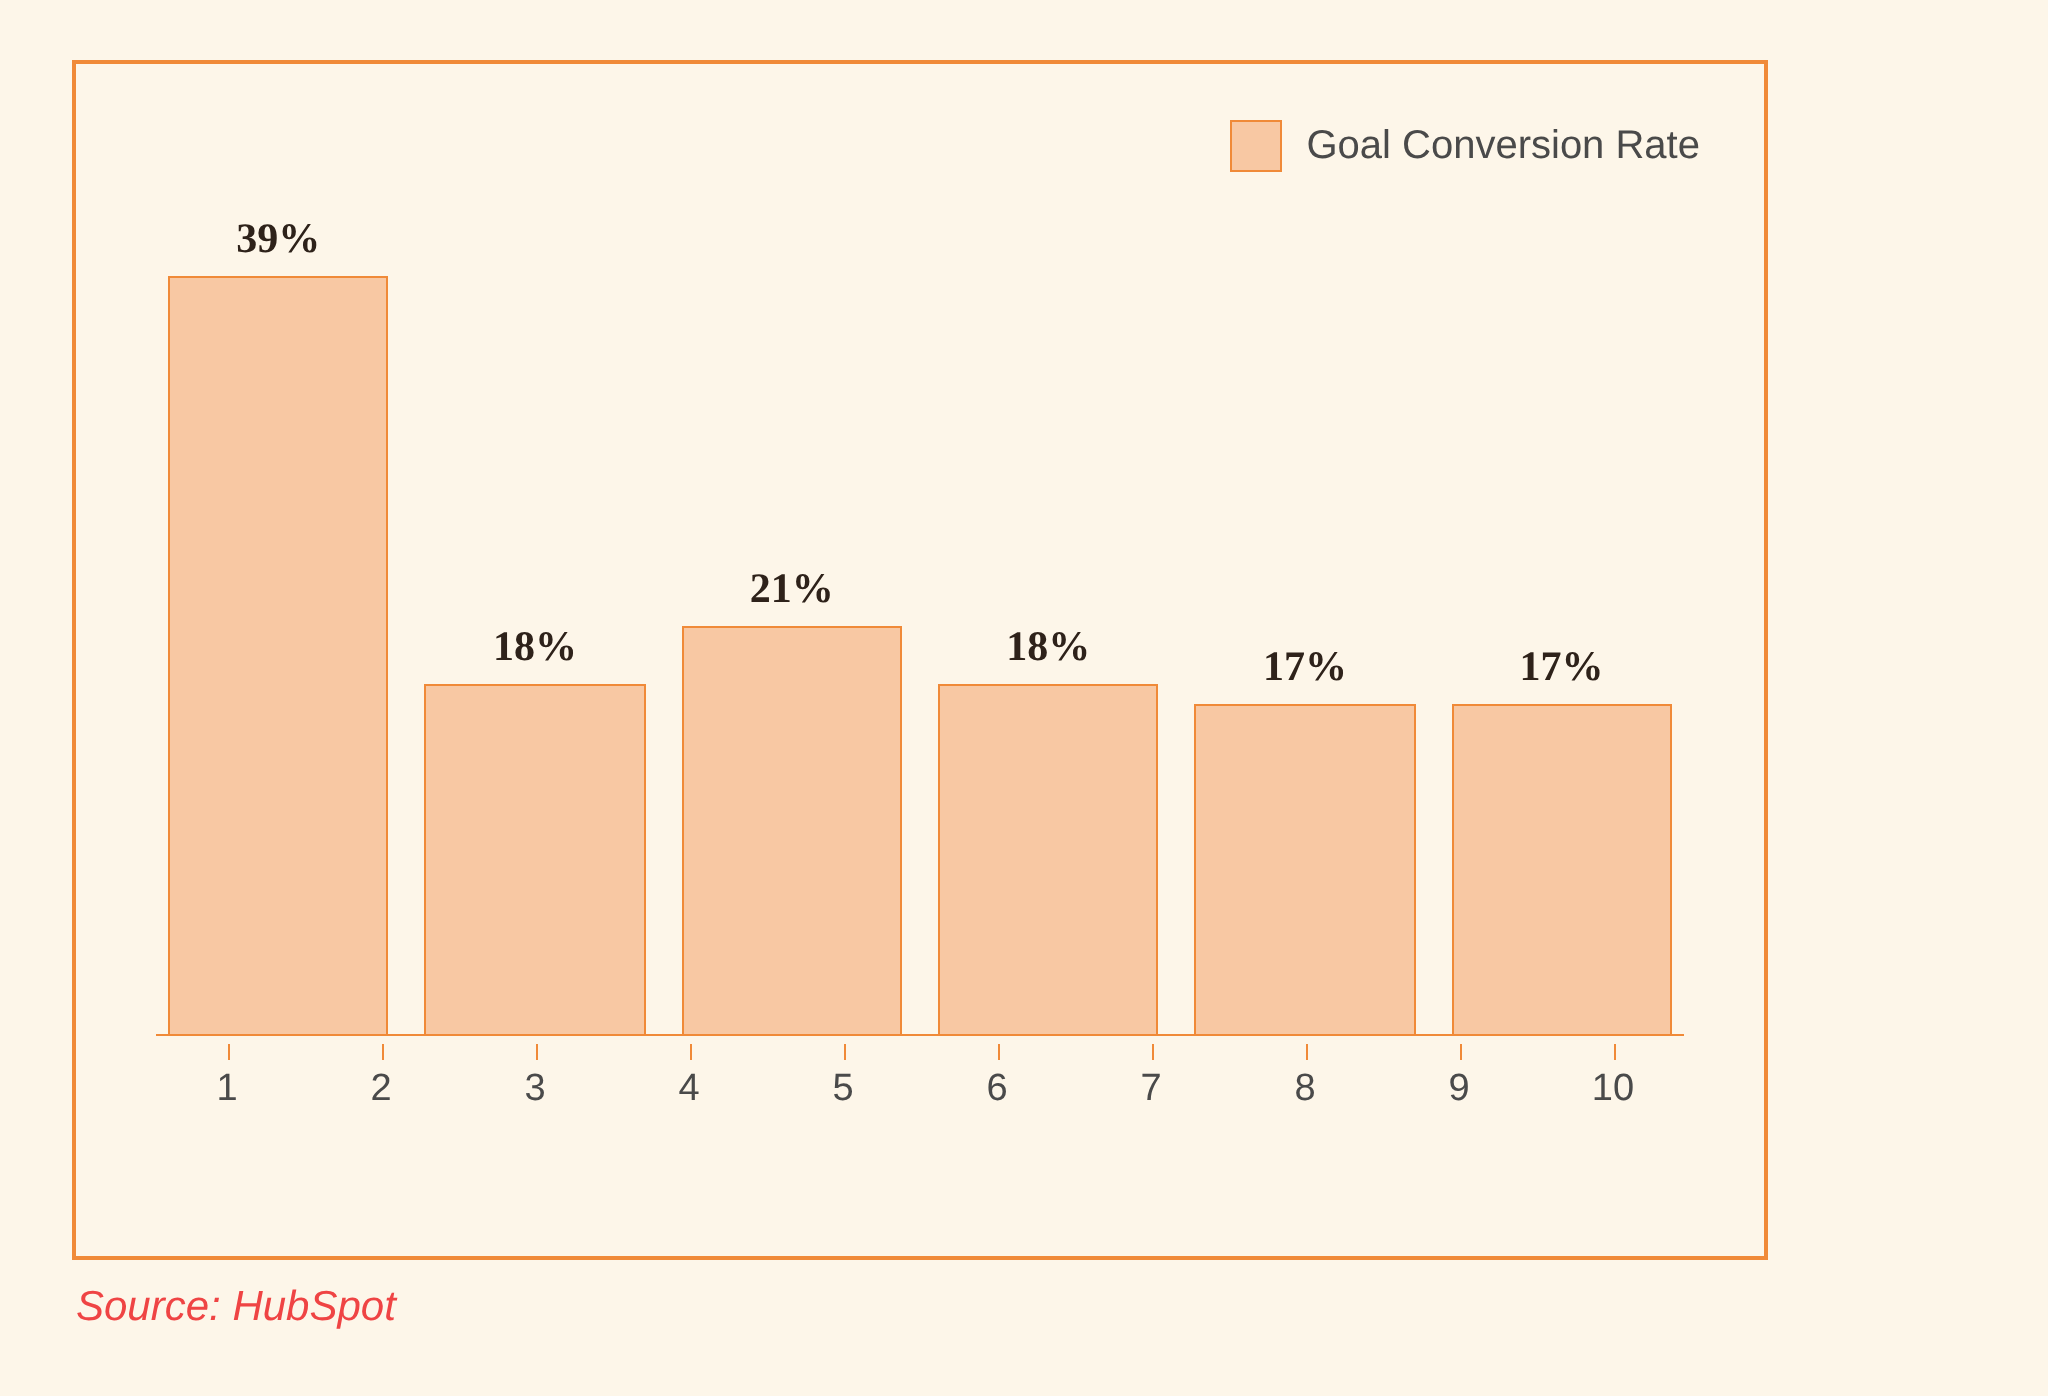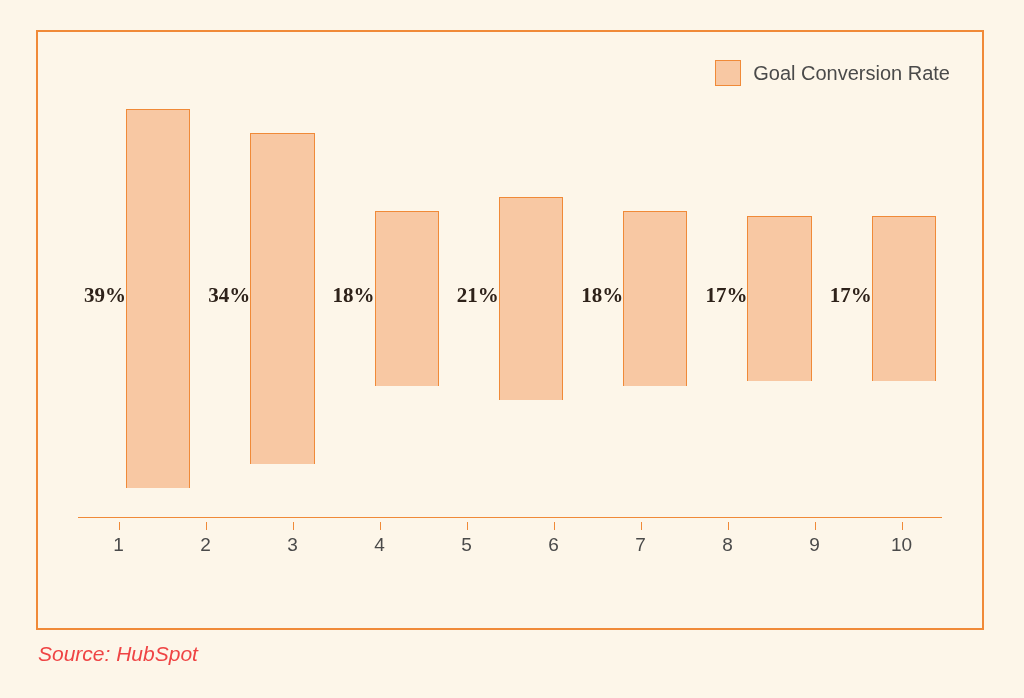--- a/index.html
+++ b/index.html
@@ -7,21 +7,21 @@
     background: #FDF6E9;
     font-family: "Helvetica Neue", Arial, sans-serif;
     width: 1024px;
     height: 698px;
     position: relative;
   }
   .chart-frame {
     position: absolute;
     left: 36px;
     top: 30px;
-    width: 948px;
+    width: 848px;
     height: 600px;
     border: 2px solid #F08A38;
     background: transparent;
   }
   .legend {
     position: absolute;
     top: 28px;
     right: 32px;
     display: flex;
     align-items: center;
@@ -47,21 +47,21 @@
     border-bottom: 1.5px solid #F08A38;
     display: flex;
     align-items: flex-end;
     justify-content: space-between;
     gap: 18px;
     padding: 0 6px;
   }
   .bar-wrap {
     flex: 1;
     display: flex;
-    flex-direction: row;
+    flex-direction: column;
     align-items: center;
     justify-content: flex-end;
     height: 100%;
     position: relative;
   }
   .bar-value {
     font-size: 21px;
     font-weight: 700;
     color: #2E221A;
     font-family: Georgia, "Times New Roman", serif;
@@ -131,24 +131,20 @@
     <div class="legend-swatch"></div>
     <div class="legend-label">Goal Conversion Rate</div>
   </div>
 
   <div class="plot-area" id="plot-area">
       <div class="bar-wrap">
         <div class="bar-value">39%</div>
         <div class="bar" style="height: 86.6667%;"></div>
       </div>
       <div class="bar-wrap">
-        <div class="bar-value">34%</div>
-        <div class="bar" style="height: 75.5556%;"></div>
-      </div>
-      <div class="bar-wrap">
         <div class="bar-value">18%</div>
         <div class="bar" style="height: 40%;"></div>
       </div>
       <div class="bar-wrap">
         <div class="bar-value">21%</div>
         <div class="bar" style="height: 46.6667%;"></div>
       </div>
       <div class="bar-wrap">
         <div class="bar-value">18%</div>
         <div class="bar" style="height: 40%;"></div>

